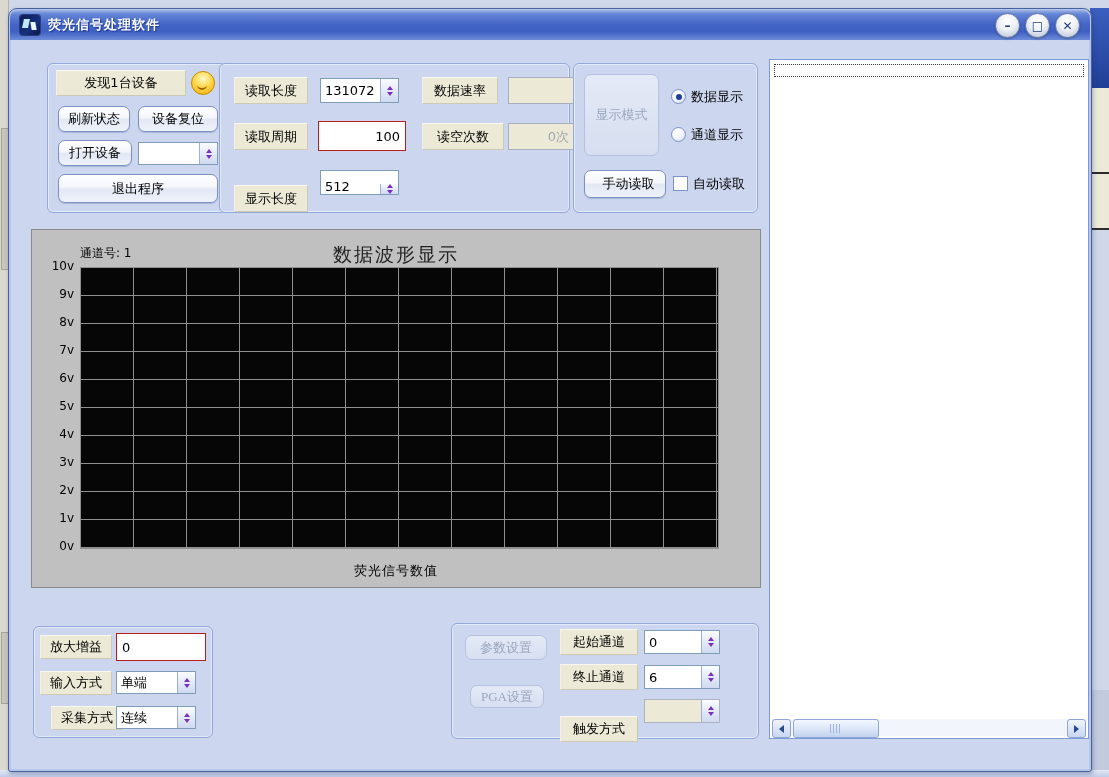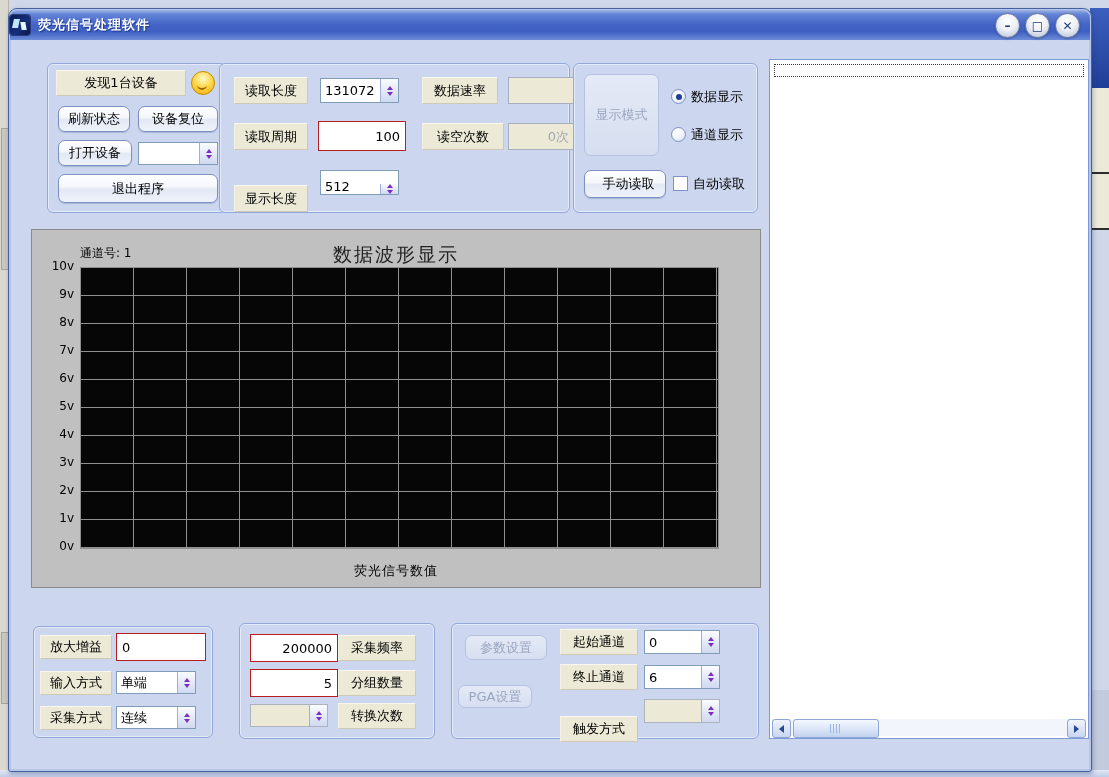--- a/index.html
+++ b/index.html
@@ -16,21 +16,21 @@
   .bg-right .seg-beige2{position:absolute;left:0;top:174px;width:19px;height:54px;background:#ece9d8;border-bottom:2px solid #2c2c2c;}
   .bg-right .seg-low{position:absolute;left:0;top:690px;width:19px;height:87px;background:#c2cadd;}
   .bg-bottom{position:absolute;left:0;top:770px;width:1109px;height:7px;background:linear-gradient(180deg,#e2e8f5,#bfcbe6);}
 
   
   .window{position:absolute;left:8px;top:8px;width:1082px;height:762px;background:#ccd6ee;
     border:1px solid #46619f;border-radius:9px 9px 3px 3px;
     box-shadow:inset 0 0 0 2px #b7c6e8, 1px 2px 4px rgba(30,50,100,.35);}
   .titlebar{position:absolute;left:1px;top:1px;right:1px;height:30px;border-radius:8px 8px 0 0;
     background:linear-gradient(180deg,#9db4e4 0%,#6484d6 14%,#4465c6 48%,#3e60c2 72%,#6e8cd8 100%);
-    display:flex;align-items:center;}
+    display:flex;align-items:center;padding-left:10px;}
   .app-icon{width:20px;height:20px;border-radius:3px;background:linear-gradient(135deg,#0c1c54 0%,#16307e 60%,#0a1440 100%);
     position:relative;flex:0 0 auto;box-shadow:0 0 0 1px #2a3c80;}
   .app-icon::before{content:"";position:absolute;left:3px;top:4px;width:6px;height:9px;background:#bfe8ff;transform:skewX(-12deg);}
   .app-icon::after{content:"";position:absolute;left:11px;top:7px;width:5px;height:8px;background:#e8f6ff;transform:skewX(10deg);}
   .title-text{color:#fff;font-weight:bold;font-size:13px;margin-left:8px;text-shadow:1px 1px 1px #1a3690;letter-spacing:1px;}
   .winbtns{position:absolute;right:10px;top:3px;display:flex;gap:5px;}
   .winbtn{width:23px;height:23px;border-radius:50%;border:1px solid #6d7ea6;
     background:radial-gradient(circle at 50% 30%,#ffffff 0%,#eef1f6 45%,#b4bfd4 100%);
     display:flex;align-items:center;justify-content:center;color:#1d3d80;font-size:12px;font-weight:bold;
     box-shadow:0 1px 2px rgba(20,40,90,.4);}
@@ -207,48 +207,34 @@
       <div class="tag" style="left:6px;top:8px;width:70px;height:22px;">放大增益</div>
       <div class="field" style="left:82px;top:6px;width:78px;height:26px;">0</div>
       <div class="tag" style="left:6px;top:44px;width:70px;height:22px;">输入方式</div>
       <div class="combo" style="left:82px;top:44px;width:78px;height:21px;">
         <span class="val">单端</span>
         <span class="spin">
             <i class="up"></i>
             <i class="dn"></i>
           </span>
       </div>
-      <div class="tag" style="left:6px;top:79px;width:70px;height:22px;">采集方式</div>
+      <div class="tag" style="left:17px;top:79px;width:70px;height:22px;">采集方式</div>
       <div class="combo" style="left:82px;top:79px;width:78px;height:21px;">
         <span class="val">连续</span>
         <span class="spin">
             <i class="up"></i>
             <i class="dn"></i>
           </span>
       </div>
     </div>
 
-    <div class="panel" style="left:230px;top:614px;width:194px;height:114px;">
-      <div class="field right" style="left:10px;top:10px;width:76px;height:26px;">200000</div>
-      <div class="tag" style="left:98px;top:11px;width:76px;height:24px;">采集频率</div>
-      <div class="field right" style="left:10px;top:45px;width:76px;height:26px;">5</div>
-      <div class="tag" style="left:98px;top:46px;width:76px;height:24px;">分组数量</div>
-      <div class="combo disabled" style="left:10px;top:80px;width:76px;height:21px;">
-        <span class="val"></span>
-        <span class="spin">
-            <i class="up"></i>
-            <i class="dn"></i>
-          </span>
-      </div>
-      <div class="tag" style="left:98px;top:79px;width:76px;height:24px;">转换次数</div>
-    </div>
 
     <div class="panel" style="left:442px;top:614px;width:306px;height:114px;">
       <div class="btn disabled" style="left:13px;top:11px;width:80px;height:23px;">参数设置</div>
-      <div class="btn disabled" style="left:6px;top:61px;width:72px;height:21px;">PGA设置</div>
+      <div class="btn disabled" style="left:18px;top:61px;width:72px;height:21px;font-family:Liberation Serif, serif;">PGA设置</div>
       <div class="tag" style="left:108px;top:5px;width:76px;height:24px;">起始通道</div>
       <div class="combo" style="left:192px;top:6px;width:74px;height:22px;">
         <span class="val">0</span>
         <span class="spin">
             <i class="up"></i>
             <i class="dn"></i>
           </span>
       </div>
       <div class="tag" style="left:108px;top:40px;width:76px;height:24px;">终止通道</div>
       <div class="combo" style="left:192px;top:41px;width:74px;height:22px;">

